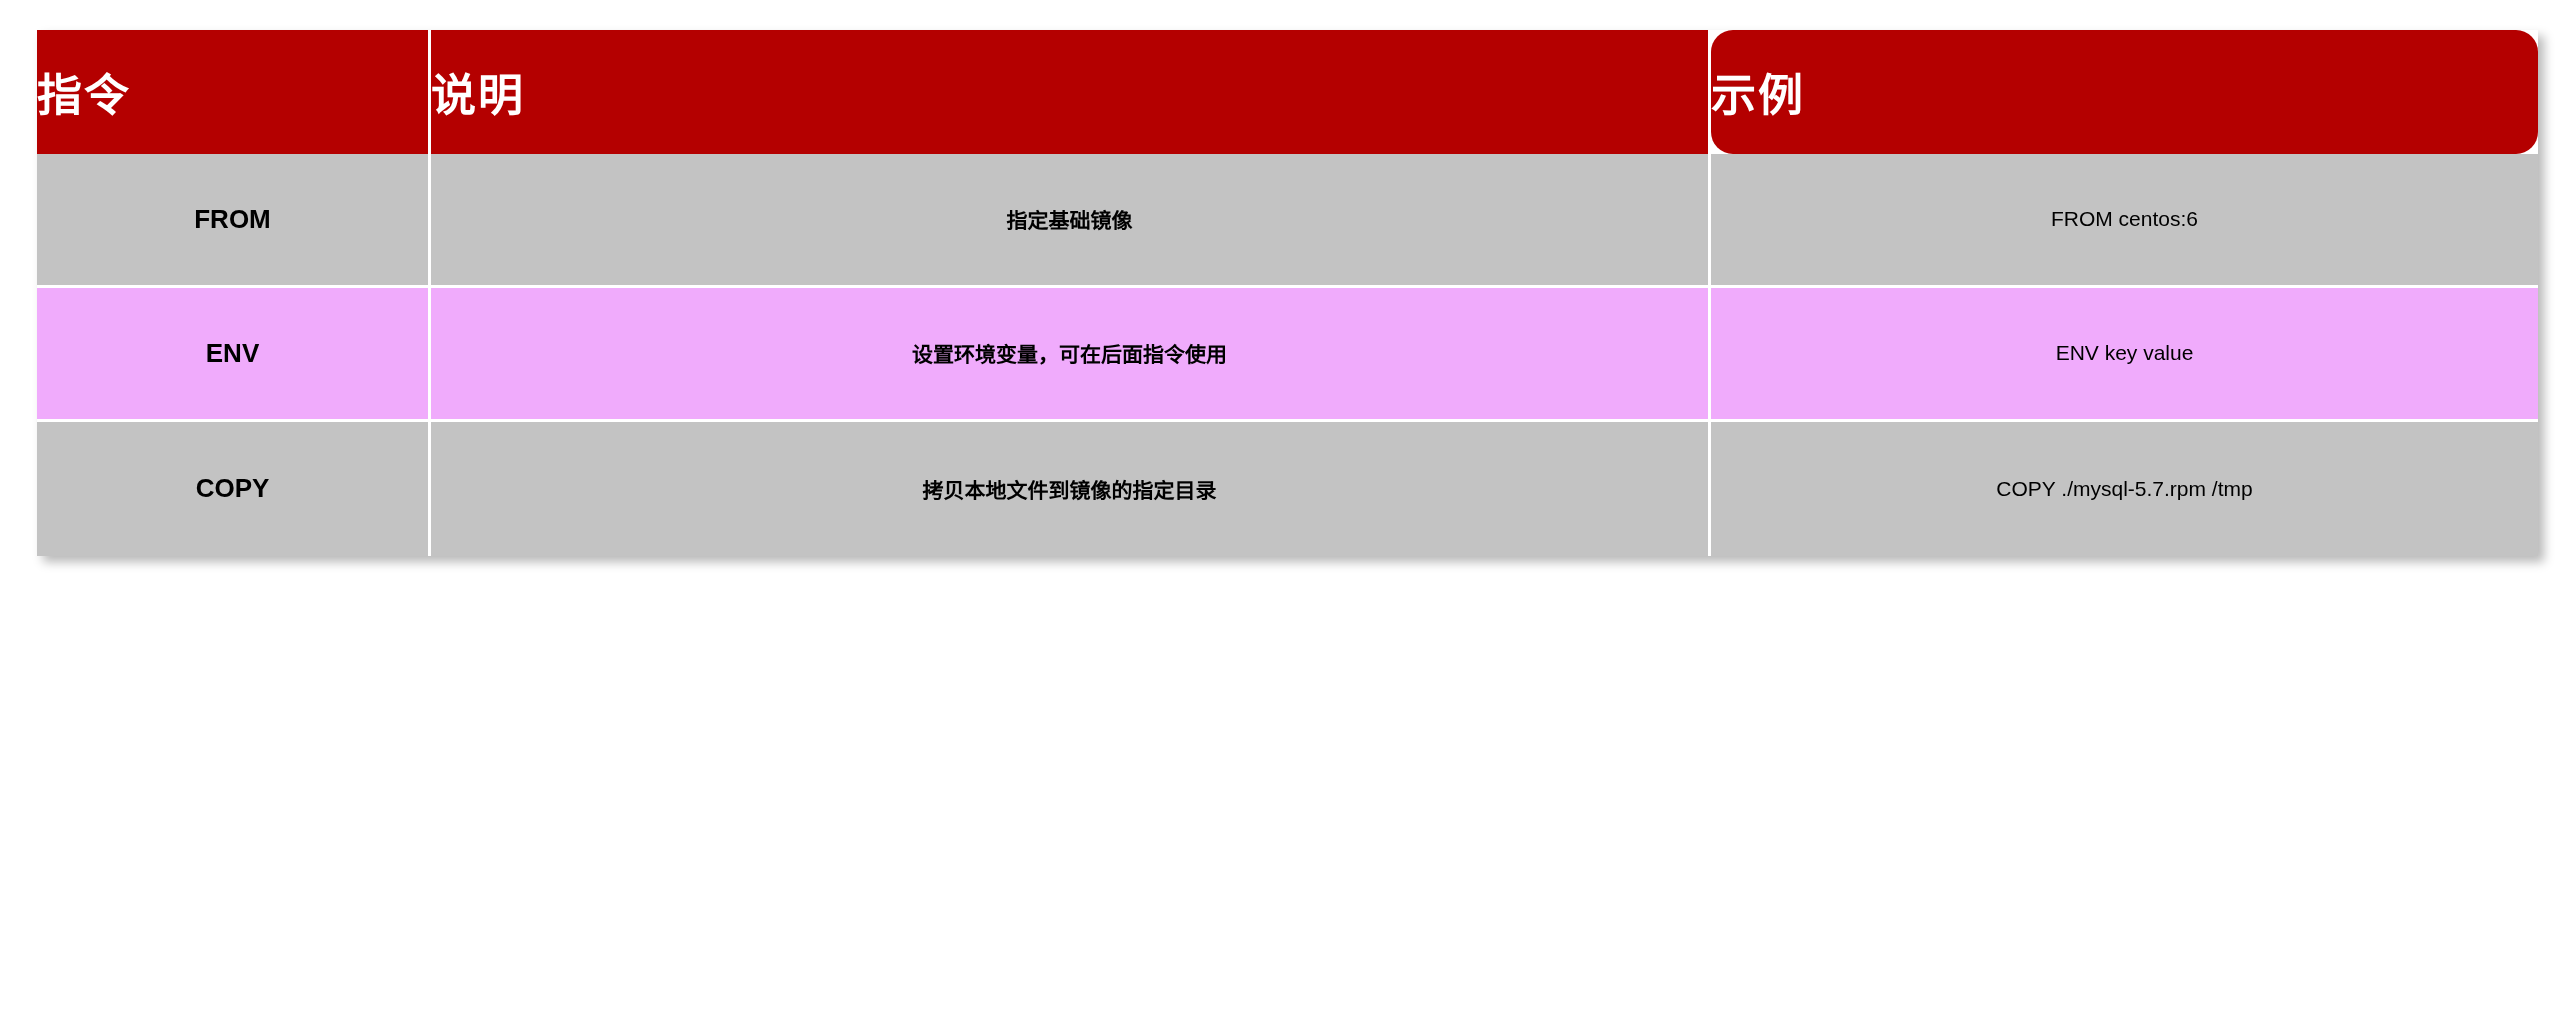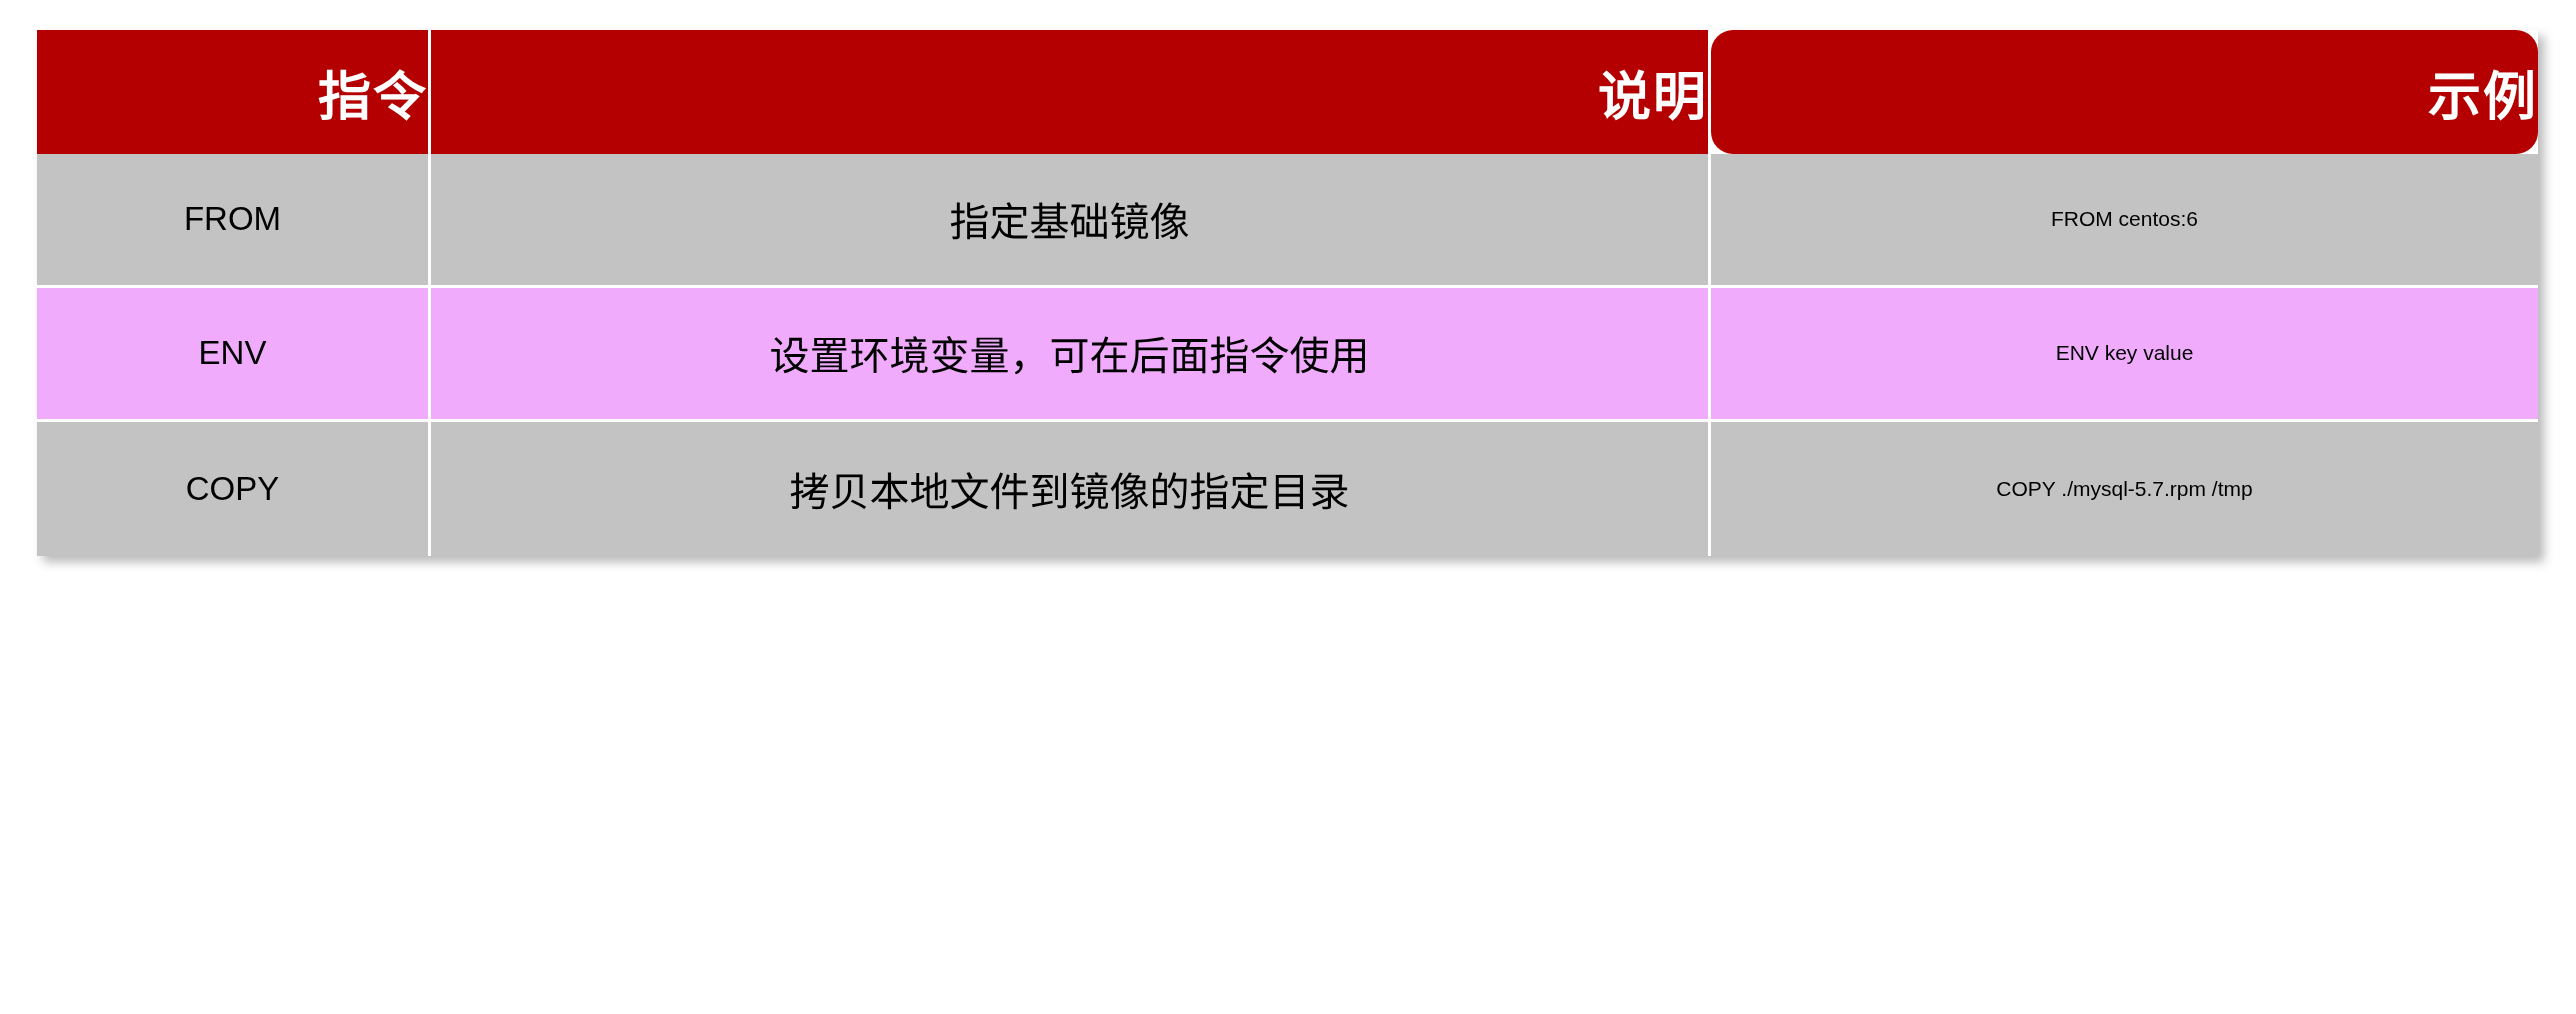--- a/index.html
+++ b/index.html
@@ -29,24 +29,24 @@
     table-layout: fixed;
     box-shadow: 5.9px 5.9px 9.8px rgba(0,0,0,0.28);
   }
   table.dockerfile-table col.col-cmd { width: 394px; }
   table.dockerfile-table col.col-desc { width: 1280px; }
   table.dockerfile-table col.col-ex { width: 827px; }
 
   thead th {
     background: #b40000;
     color: #ffffff;
-    font-size: 53px;
+    font-size: 45px;
     font-weight: bold;
     height: 124px;
-    text-align: right;
+    text-align: left;
     vertical-align: middle;
     letter-spacing: 2px;
     border-right: 3.9px solid #ffffff;
     padding: 0;
   }
   thead th:last-child { border-right: none; border-radius: 22px; }
 
   tbody td {
     text-align: center;
     vertical-align: middle;
@@ -58,22 +58,22 @@
     padding: 0 9.8px;
     box-sizing: border-box;
     white-space: nowrap;
   }
   tbody td:last-child { border-right: none; }
   tbody tr:last-child td { border-bottom: none; }
 
   tbody tr.row-dark td { background: #c3c3c3; }
   tbody tr.row-light td { background: #f0abfc; }
 
-  td.cell-cmd { font-size: 33px; }
-  td.cell-desc { font-size: 40px; }
+  td.cell-cmd { font-size: 26px; font-weight: bold; }
+  td.cell-desc { font-size: 21px; font-weight: bold; }
   td.cell-example { font-size: 21px; }
 </style>
 </head>
 <body>
 
 <div class="page">
   <table class="dockerfile-table">
     <colgroup>
       <col class="col-cmd">
       <col class="col-desc">

